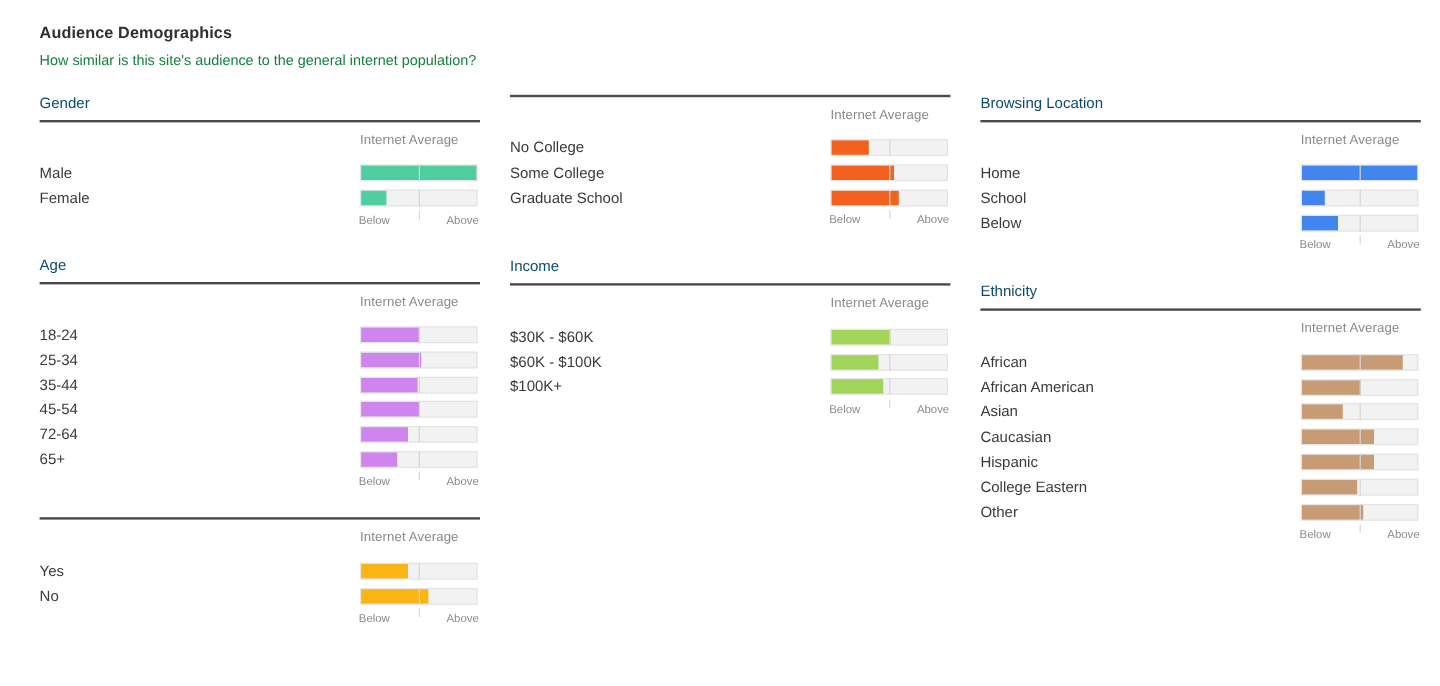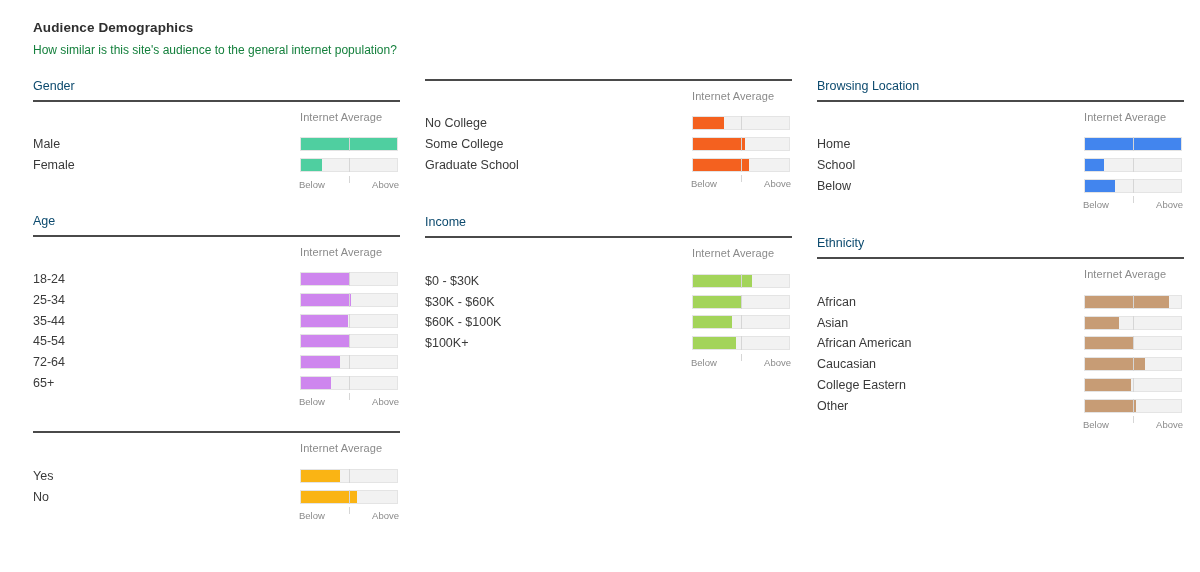--- a/index.html
+++ b/index.html
@@ -309,27 +309,20 @@
         </div>
       </div>
     <div class="panel-gap-md"></div>
     <div class="panel">
         <div class="panel-title">Income</div>
         <div class="panel-rule"></div>
         <div class="panel-body">
           <div class="axis-cap">Internet Average</div>
           <div class="rows">
             <div class="row">
-              <div class="row-label">$0 - $30K</div>
-              <div class="track">
-                <div class="fill" style="width: 61%; background: rgb(163, 212, 90);"></div>
-                <div class="midline"></div>
-              </div>
-            </div>
-            <div class="row">
               <div class="row-label">$30K - $60K</div>
               <div class="track">
                 <div class="fill" style="width: 51%; background: rgb(163, 212, 90);"></div>
                 <div class="midline"></div>
               </div>
             </div>
             <div class="row">
               <div class="row-label">$60K - $100K</div>
               <div class="track">
                 <div class="fill" style="width: 41%; background: rgb(163, 212, 90);"></div>
@@ -397,41 +390,48 @@
           <div class="axis-cap">Internet Average</div>
           <div class="rows">
             <div class="row">
               <div class="row-label">African</div>
               <div class="track">
                 <div class="fill" style="width: 87%; background: rgb(199, 156, 117);"></div>
                 <div class="midline"></div>
               </div>
             </div>
             <div class="row">
+              <div class="row-label">African American</div>
+              <div class="track">
+                <div class="fill" style="width: 51%; background: rgb(199, 156, 117);"></div>
+                <div class="midline"></div>
+              </div>
+            </div>
+            <div class="row">
               <div class="row-label">Asian</div>
               <div class="track">
                 <div class="fill" style="width: 35%; background: rgb(199, 156, 117);"></div>
                 <div class="midline"></div>
               </div>
             </div>
             <div class="row">
-              <div class="row-label">African American</div>
-              <div class="track">
-                <div class="fill" style="width: 51%; background: rgb(199, 156, 117);"></div>
-                <div class="midline"></div>
-              </div>
-            </div>
-            <div class="row">
               <div class="row-label">Caucasian</div>
               <div class="track">
                 <div class="fill" style="width: 62%; background: rgb(199, 156, 117);"></div>
                 <div class="midline"></div>
               </div>
             </div>
             <div class="row">
+              <div class="row-label">Hispanic</div>
+              <div class="track">
+                <div class="fill" style="width: 63%; background: rgb(199, 156, 117);"></div>
+                <div class="midline"></div>
+              </div>
+            </div>
+            <div class="row">
               <div class="row-label">College Eastern</div>
               <div class="track">
                 <div class="fill" style="width: 48%; background: rgb(199, 156, 117);"></div>
                 <div class="midline"></div>
               </div>
             </div>
             <div class="row">
               <div class="row-label">Other</div>
               <div class="track">
                 <div class="fill" style="width: 53%; background: rgb(199, 156, 117);"></div>

